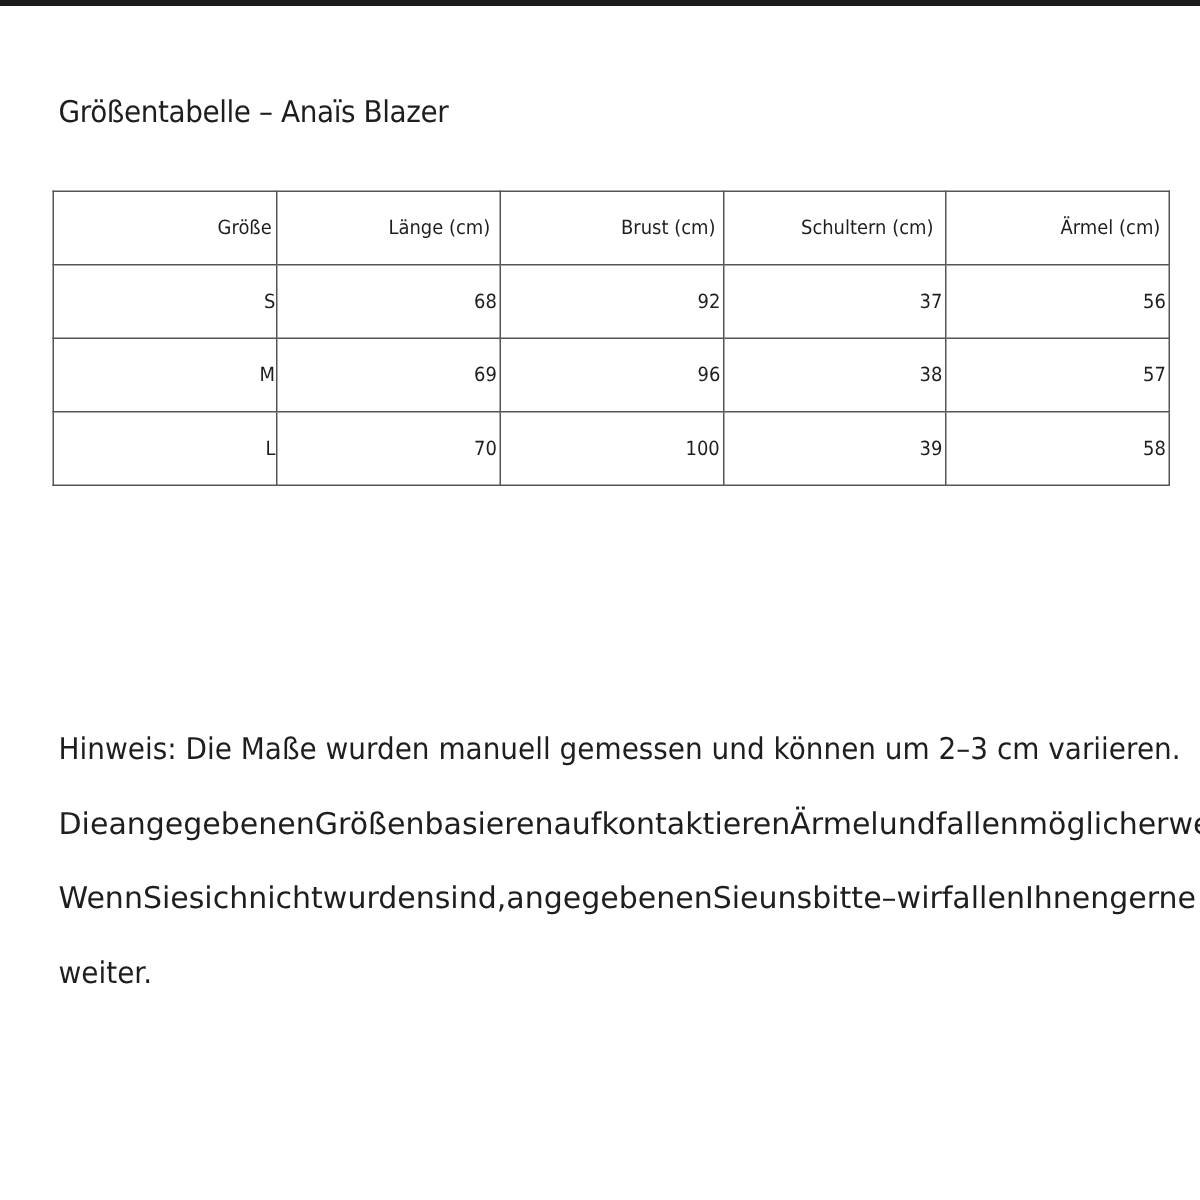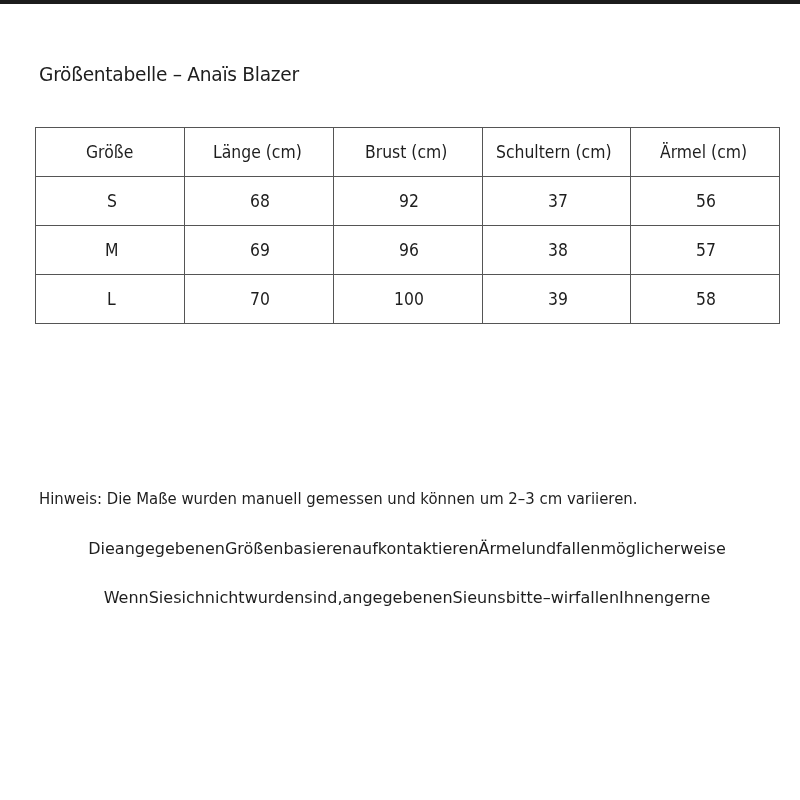--- a/index.html
+++ b/index.html
@@ -38,52 +38,52 @@
       top: 127px;
       width: 744px;
       border-collapse: collapse;
       table-layout: fixed;
     }
     table.size-table td, table.size-table th {
       border: 1.5px solid #555555;
       height: 48px;
       padding: 0 0 0 4px;
       font-weight: normal;
-      font-size: 17px;
-      text-align: center;
+      font-size: 13px;
+      text-align: right;
       vertical-align: middle;
       color: #1e1e1e;
       white-space: nowrap;
       overflow: hidden;
     }
     table.size-table .cell-text {
       display: inline-block;
       transform: scaleX(0.92);
       transform-origin: left center;
     }
     .notes {
       position: absolute;
       left: 39px;
       top: 485px;
       width: 738px;
-      font-size: 16px;
+      font-size: 20px;
       color: #1e1e1e;
     }
     .note-line {
       height: 49.5px;
       line-height: 28px;
       white-space: nowrap;
     }
     .note-line span {
       display: inline-block;
       transform-origin: left center;
     }
     .justify {
       display: flex !important;
-      justify-content: center;
+      justify-content: flex-start;
       width: 736px;
     }
   </style>
 </head>
 <body>
 
 <div class="top-bar"></div>
 
 <div class="title">Größentabelle – Anaïs Blazer</div>
 
@@ -159,13 +159,16 @@
         <span>Sie</span>
         <span>uns</span>
         <span>bitte</span>
         <span>–</span>
         <span>wir</span>
         <span>fallen</span>
         <span>Ihnen</span>
         <span>gerne</span>
       </span>
   </div>
+  <div class="note-line">
+    <span style="transform:scaleX(0.93);">weiter.</span>
+  </div>
 </div>
 
 </body></html>

